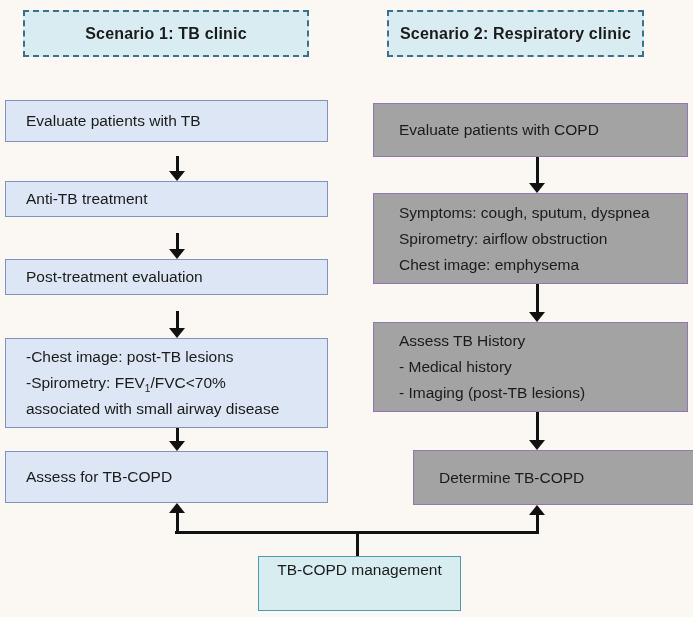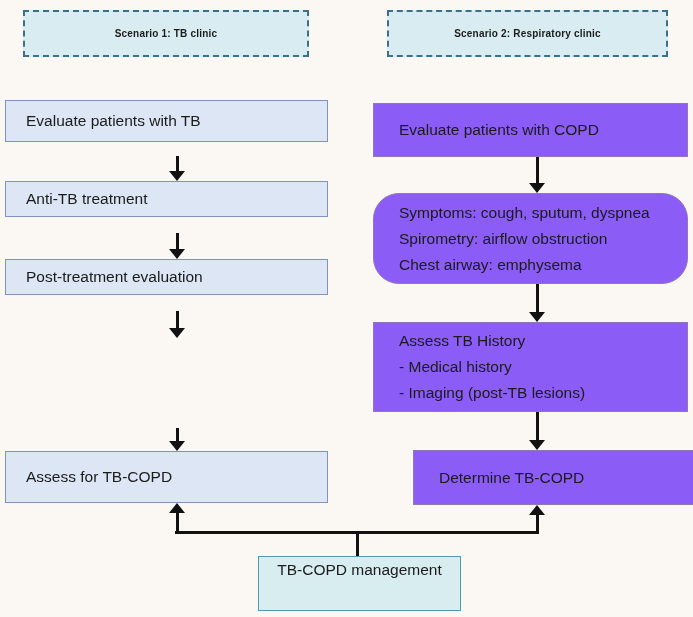--- a/index.html
+++ b/index.html
@@ -20,31 +20,31 @@
     font-size:15.5px;
     line-height:26px;
   }
   .box .line{white-space:pre-wrap;}
   .hdr{
     background:#d8ecf1;
     border:2px dashed #3a7089;
     align-items:center;
     justify-content:center;
     font-weight:bold;
-    font-size:10px;
+    font-size:16px;
     letter-spacing:.2px;
   }
   .tb{
     background:#dce6f4;
     border:1.5px solid #8093bf;
     padding-left:20px;
     padding-right:8px;
   }
   .resp{
-    background:#8b5cf6;
+    background:#a3a3a3;
     border:1.5px solid #9377b2;
     padding-left:25px;
   }
   .mgmt{
     background:#d8edf0;
     border:1.5px solid #4f9aad;
     align-items:center;
     justify-content:flex-start;
   }
   sub{font-size:10px;line-height:0;}
@@ -66,21 +66,21 @@
   .cline{position:absolute;background:#111;}
 </style>
 </head>
 <body>
 
 <div id="canvas">
 
   <div class="box hdr" style="left:23px;top:10px;width:286px;height:47px;">
     <span>Scenario 1: TB clinic</span>
   </div>
-  <div class="box hdr" style="left:387px;top:10px;width:281px;height:47px;">
+  <div class="box hdr" style="left:387px;top:10px;width:257px;height:47px;">
     <span>Scenario 2: Respiratory clinic</span>
   </div>
 
   <div class="box tb" style="left:5px;top:100px;width:323px;height:42px;">
     <span class="line">Evaluate patients with TB</span>
   </div>
 
   <div class="arrow down" style="left:169px;top:156px;height:25px;">
     <div class="stem"></div>
     <div class="head"></div>
@@ -97,43 +97,48 @@
 
   <div class="box tb" style="left:5px;top:259px;width:323px;height:36px;">
     <span class="line">Post-treatment evaluation</span>
   </div>
 
   <div class="arrow down" style="left:169px;top:311px;height:27px;">
     <div class="stem"></div>
     <div class="head"></div>
   </div>
 
+  <div class="box tb" style="left:5px;top:338px;width:323px;height:90px;">
+    <span class="line">-Chest image: post-TB lesions</span>
+    <span class="line"><span>-Spirometry: FEV</span><sub>1</sub><span>/FVC&lt;70%</span></span>
+    <span class="line">associated with small airway disease</span>
+  </div>
 
   <div class="arrow down" style="left:169px;top:428px;height:23px;">
     <div class="stem"></div>
     <div class="head"></div>
   </div>
 
   <div class="box tb" style="left:5px;top:451px;width:323px;height:52px;">
     <span class="line">Assess for TB-COPD</span>
   </div>
 
   <div class="box resp" style="left:373px;top:103px;width:315px;height:54px;">
     <span class="line">Evaluate patients with COPD</span>
   </div>
 
   <div class="arrow down" style="left:529px;top:157px;height:36px;">
     <div class="stem"></div>
     <div class="head"></div>
   </div>
 
-  <div class="box resp" style="left:373px;top:193px;width:315px;height:91px;border-radius:26px;">
+  <div class="box resp" style="left:373px;top:193px;width:315px;height:91px;">
     <span class="line">Symptoms: cough, sputum, dyspnea</span>
     <span class="line">Spirometry: airflow obstruction</span>
-    <span class="line">Chest airway: emphysema</span>
+    <span class="line">Chest image: emphysema</span>
   </div>
 
   <div class="arrow down" style="left:529px;top:284px;height:38px;">
     <div class="stem"></div>
     <div class="head"></div>
   </div>
 
   <div class="box resp" style="left:373px;top:322px;width:315px;height:90px;">
     <span class="line">Assess TB History</span>
     <span class="line">- Medical history</span>

